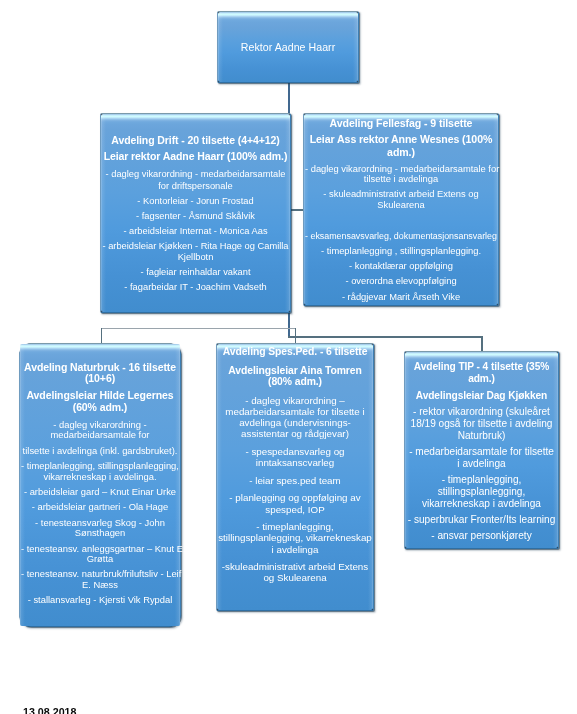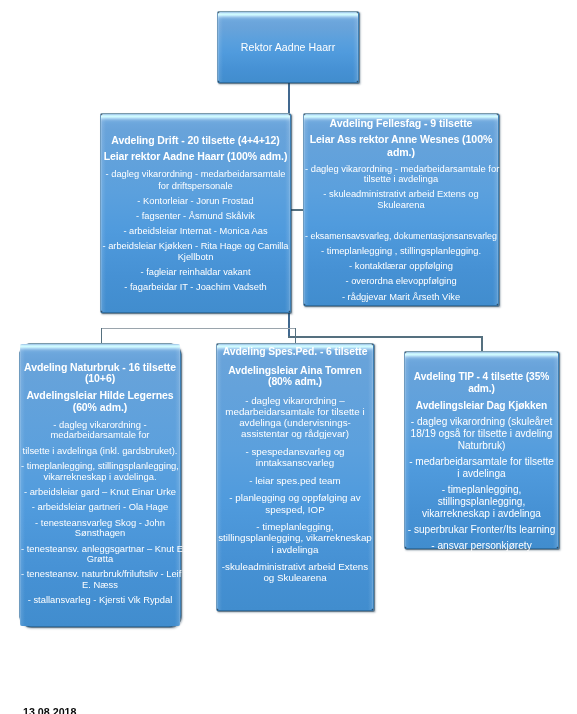--- a/index.html
+++ b/index.html
@@ -236,30 +236,30 @@
       </div>
       <div class="bd">
         <div class="tl">-skuleadministrativt arbeid Extens</div>
         <div class="tl">og Skulearena</div>
       </div>
     </div>
   </div>
 
   <div class="box" style="left:404px;top:351px;width:155px;height:198px;">
     <div class="sheen"></div>
-    <div class="inner" style="padding-top:19px;--hs:10.2px;--hl:11.9px;--hg:4.7px;--bs:10.1px;--bl:12px;--bg:4px;--bgap:0.8px;">
+    <div class="inner" style="padding-top:9px;--hs:10.2px;--hl:11.9px;--hg:4.7px;--bs:10.1px;--bl:12px;--bg:4px;--bgap:0.8px;">
       <div class="hd">
         <div class="tl">Avdeling TIP - 4 tilsette (35%</div>
         <div class="tl">adm.)</div>
       </div>
       <div class="hd">
         <div class="tl">Avdelingsleiar Dag Kjøkken</div>
       </div>
       <div class="bd">
-        <div class="tl">- dagleg vikarordning (skuleåret</div>
+        <div class="tl">- rektor vikarordning (skuleåret</div>
         <div class="tl">18/19 også for tilsette i avdeling</div>
         <div class="tl">Naturbruk)</div>
       </div>
       <div class="bd">
         <div class="tl">- medarbeidarsamtale  for tilsette</div>
         <div class="tl">i avdelinga</div>
       </div>
       <div class="bd">
         <div class="tl">- timeplanlegging,</div>
         <div class="tl">stillingsplanlegging,</div>

